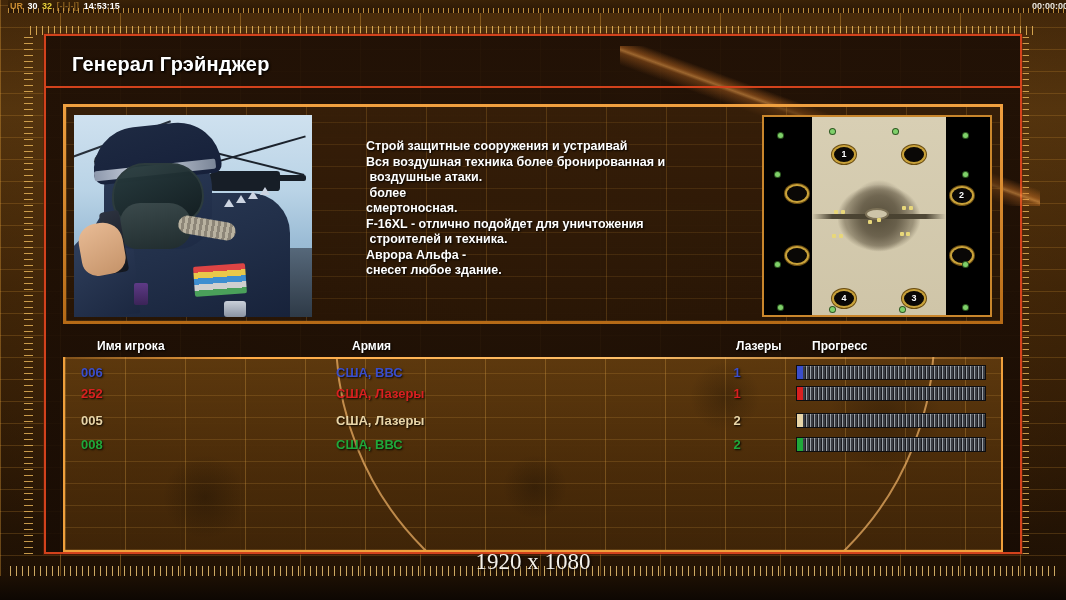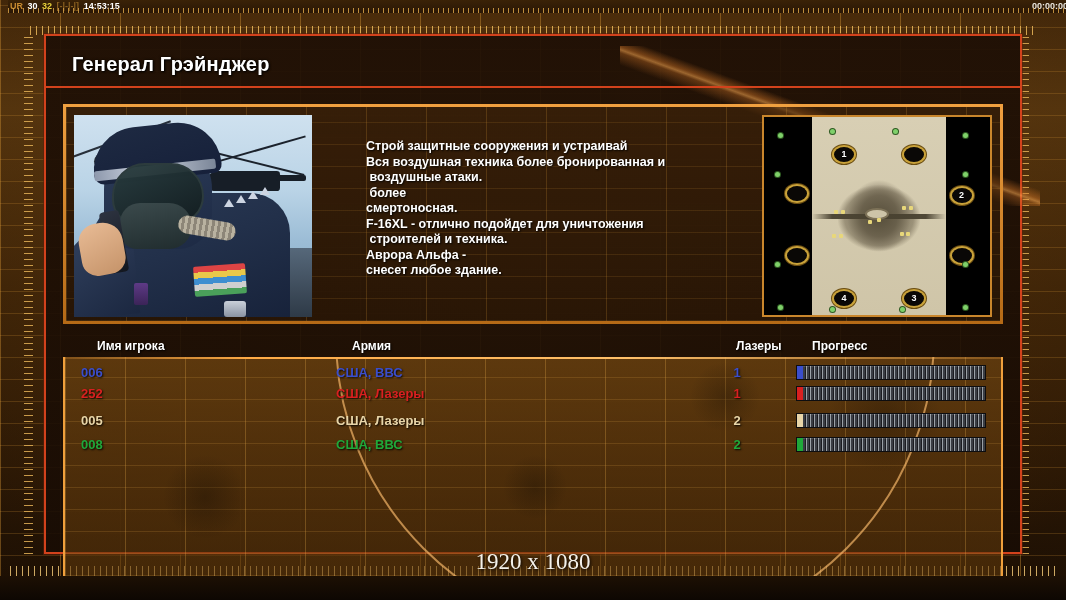--- a/index.html
+++ b/index.html
@@ -306,21 +306,21 @@
     color:#ffffff; font-size:12px; font-weight:bold;
     text-shadow: 1px 1px 2px rgba(0,0,0,0.9);
   }
   .list-head .col { position:absolute; top:0;padding-left:18px; }
   .hdr-rule {
     position:absolute; left:63px; top:357px; width:940px; height:2px;
     background: linear-gradient(90deg, rgba(255,170,70,0.2), #ffab46 20%, #ffc06a 60%, rgba(255,170,70,0.25));
     z-index:19;
   }
   .list-panel {
-    position:absolute; left:63px; top:357px; width:940px; height:243px;
+    position:absolute; left:63px; top:357px; width:940px; height:195px;
     border:2px solid #f0a03c;
     border-top: none;
     background: linear-gradient(180deg, rgba(126,78,18,0.65) 0%, rgba(104,62,12,0.6) 60%, rgba(88,52,10,0.6) 100%);
     z-index: 14;
     overflow:hidden;
   }
   .lp-grid {
     position:absolute; inset:0;
     background-image:
       repeating-linear-gradient(90deg, rgba(225,165,70,0.30) 0px, rgba(225,165,70,0.30) 1px, transparent 1px, transparent 60px),

